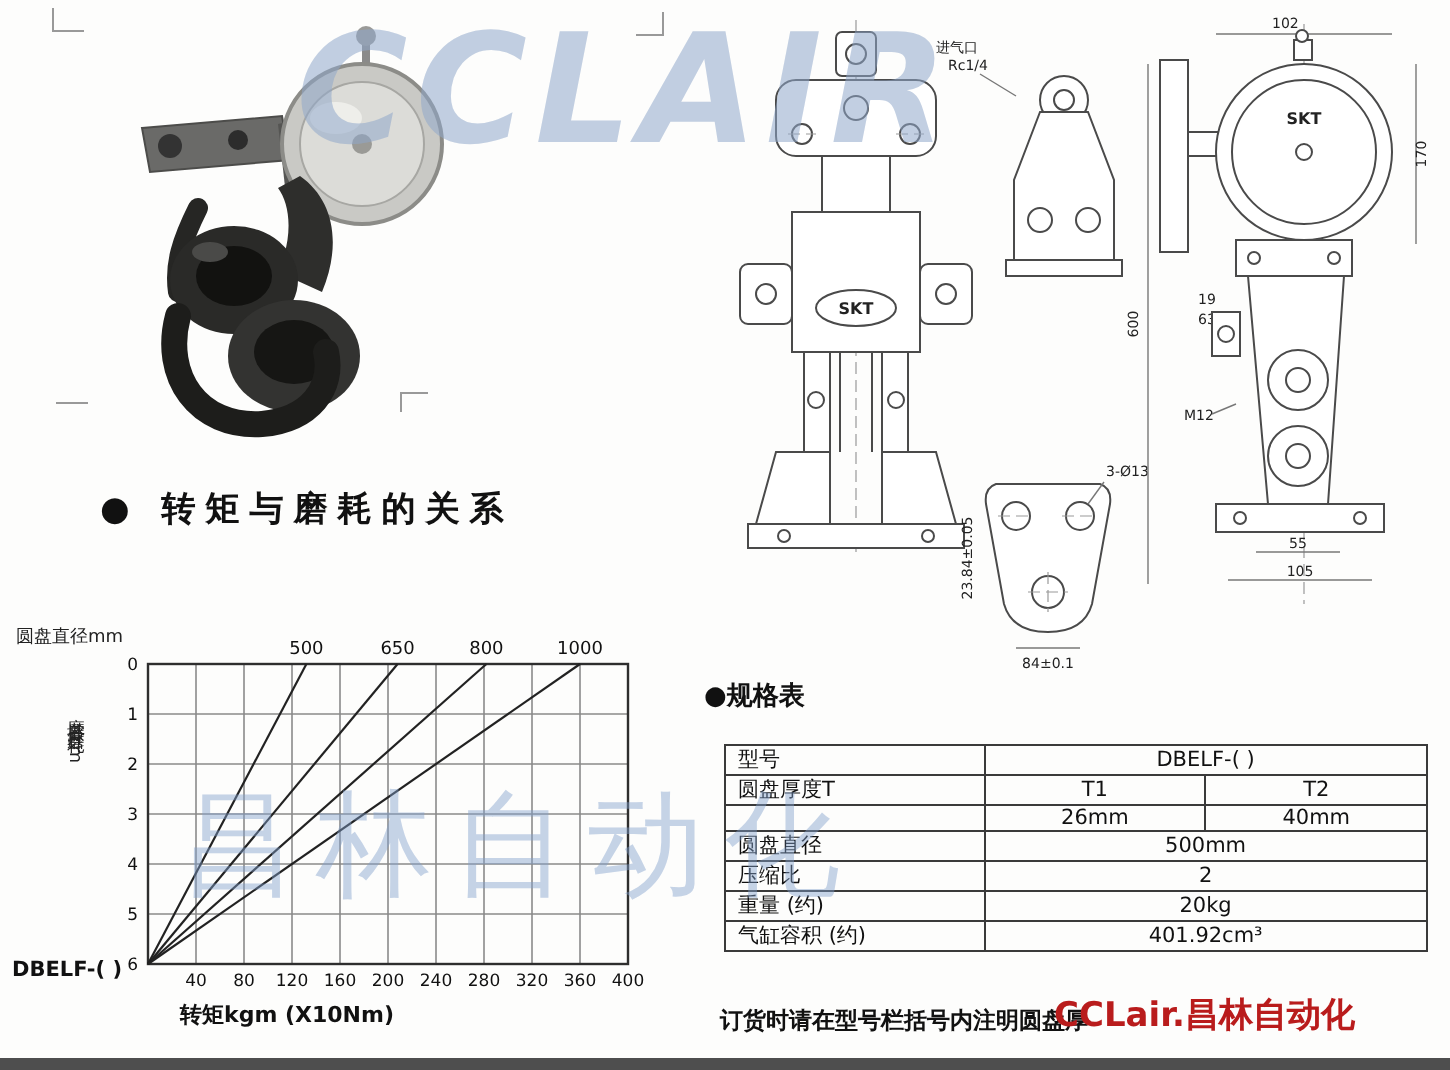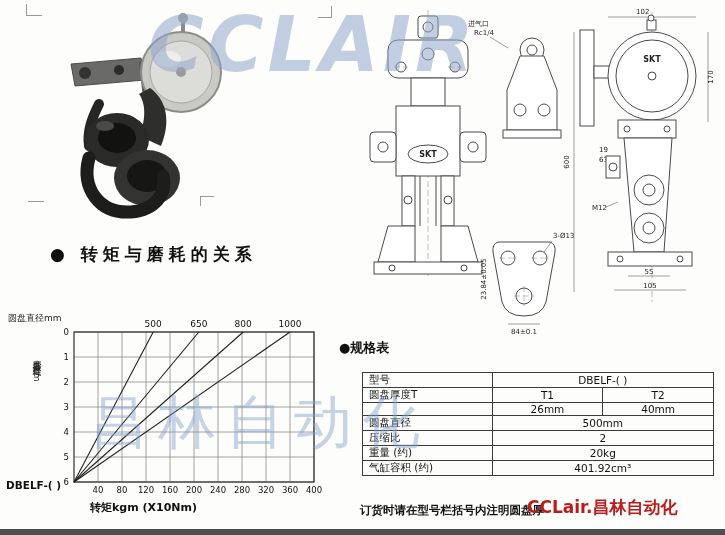--- a/index.html
+++ b/index.html
@@ -3,21 +3,21 @@
 <meta charset="utf-8">
 <style>
   *{margin:0;padding:0;box-sizing:border-box}
   html,body{width:725px;height:535px}
   body{position:relative;background:#fdfdfc;font-family:"DejaVu Sans","Liberation Sans",sans-serif;color:#111;overflow:hidden}
   .abs{position:absolute}
   .wm-top{left:148px;top:0px;font-size:76px;font-weight:bold;font-style:italic;letter-spacing:4px;color:rgba(143,168,202,0.55);z-index:40;pointer-events:none;white-space:nowrap}
   .wm-mid{left:90px;top:384px;font-size:58px;font-weight:normal;letter-spacing:10px;color:rgba(128,160,205,0.45);z-index:40;pointer-events:none;white-space:nowrap}
   .wm-br{left:527px;top:496px;font-size:17px;font-weight:bold;color:#b91c1c;z-index:45;white-space:nowrap}
   .sec-heading{left:50px;top:243px;font-size:17px;font-weight:bold;letter-spacing:5px;white-space:nowrap}
-  .spec-heading{left:339px;top:339px;font-size:13px;font-weight:bold;white-space:nowrap}
+  .spec-heading{left:352px;top:339px;font-size:13px;font-weight:bold;white-space:nowrap}
   .chart-toplabel{left:8px;top:312px;font-size:9px;color:#222;white-space:nowrap}
   .chart-ylabel{left:30px;top:352px;font-size:9px;writing-mode:vertical-rl;letter-spacing:2px;color:#222}
   .chart-model{left:6px;top:479px;font-size:10.5px;font-weight:bold;white-space:nowrap}
   .chart-xlabel{left:90px;top:500px;width:190px;text-align:left;font-size:11px;font-weight:bold;white-space:nowrap}
   .note{left:360px;top:503px;font-size:11.5px;font-weight:600;white-space:nowrap;z-index:30}
   table.spec{position:absolute;left:362px;top:372px;width:352px;border-collapse:collapse;font-size:10.5px;z-index:5}
   table.spec td{border:1px solid #3a3a3a;height:13px;padding:0 2px;text-align:center}
   table.spec td.lbl{text-align:left;padding-left:6px}
   svg text{font-family:"DejaVu Sans","Liberation Sans",sans-serif}
   .cgrid{stroke:#8a8a8a;stroke-width:0.8}

